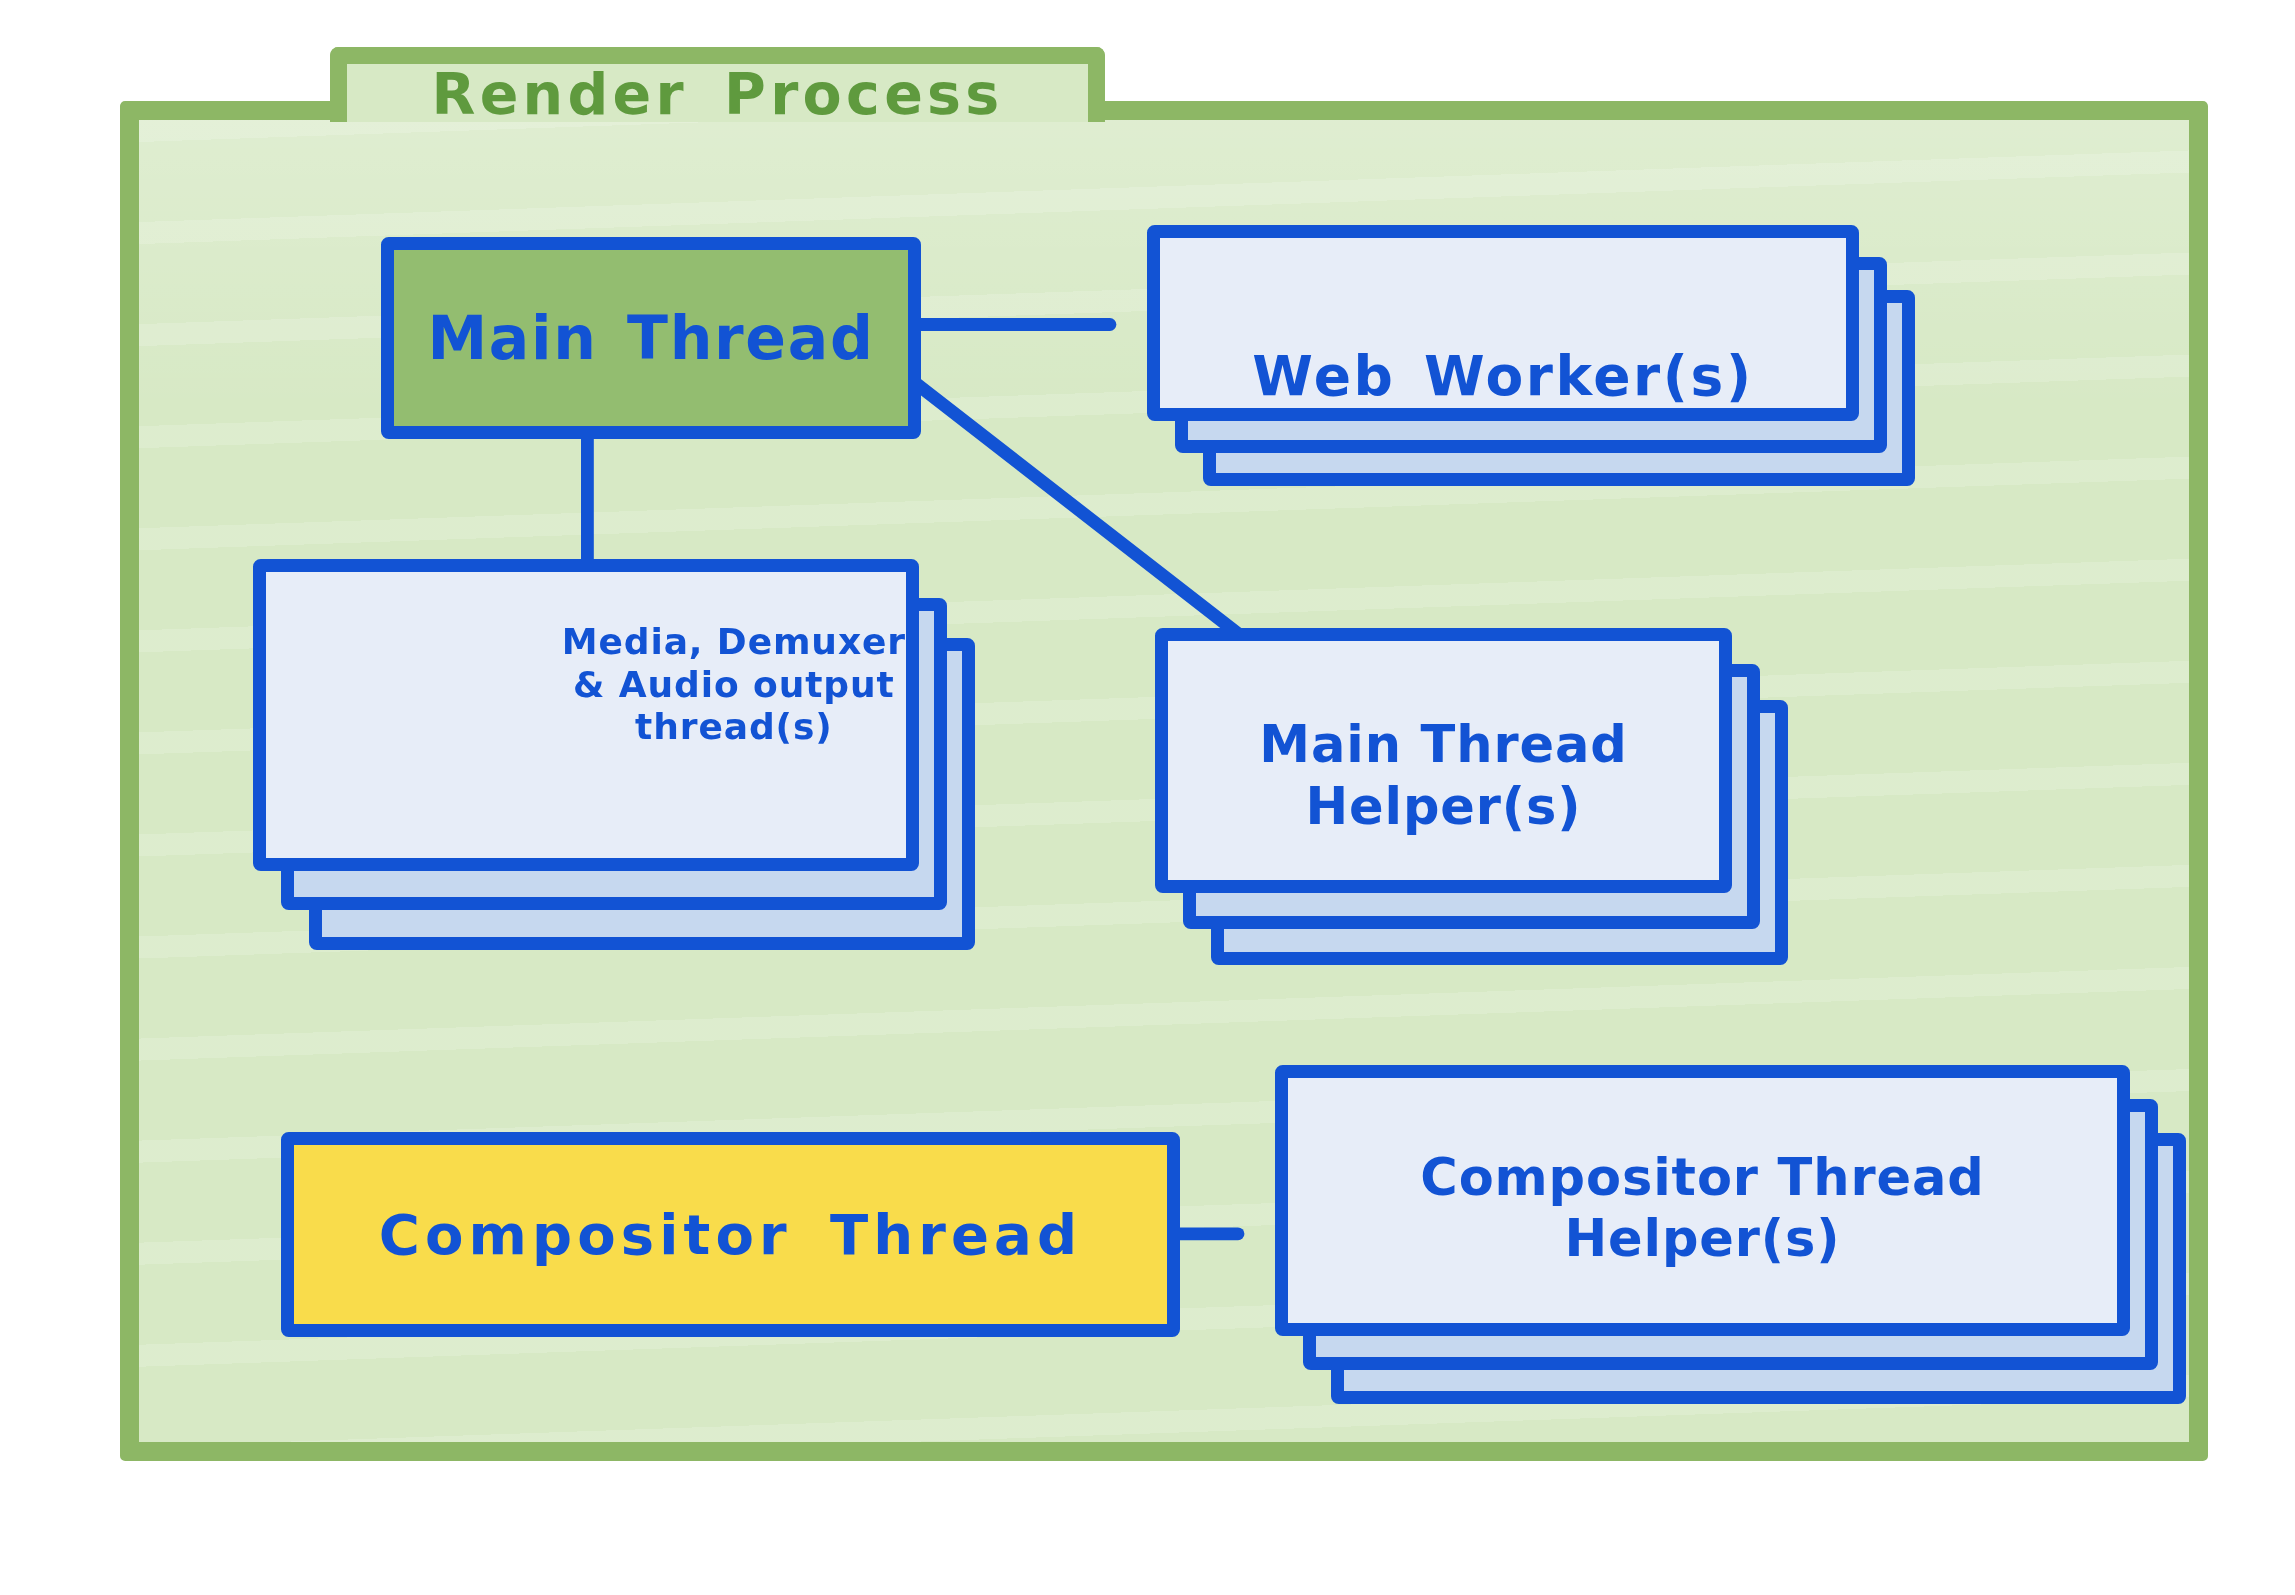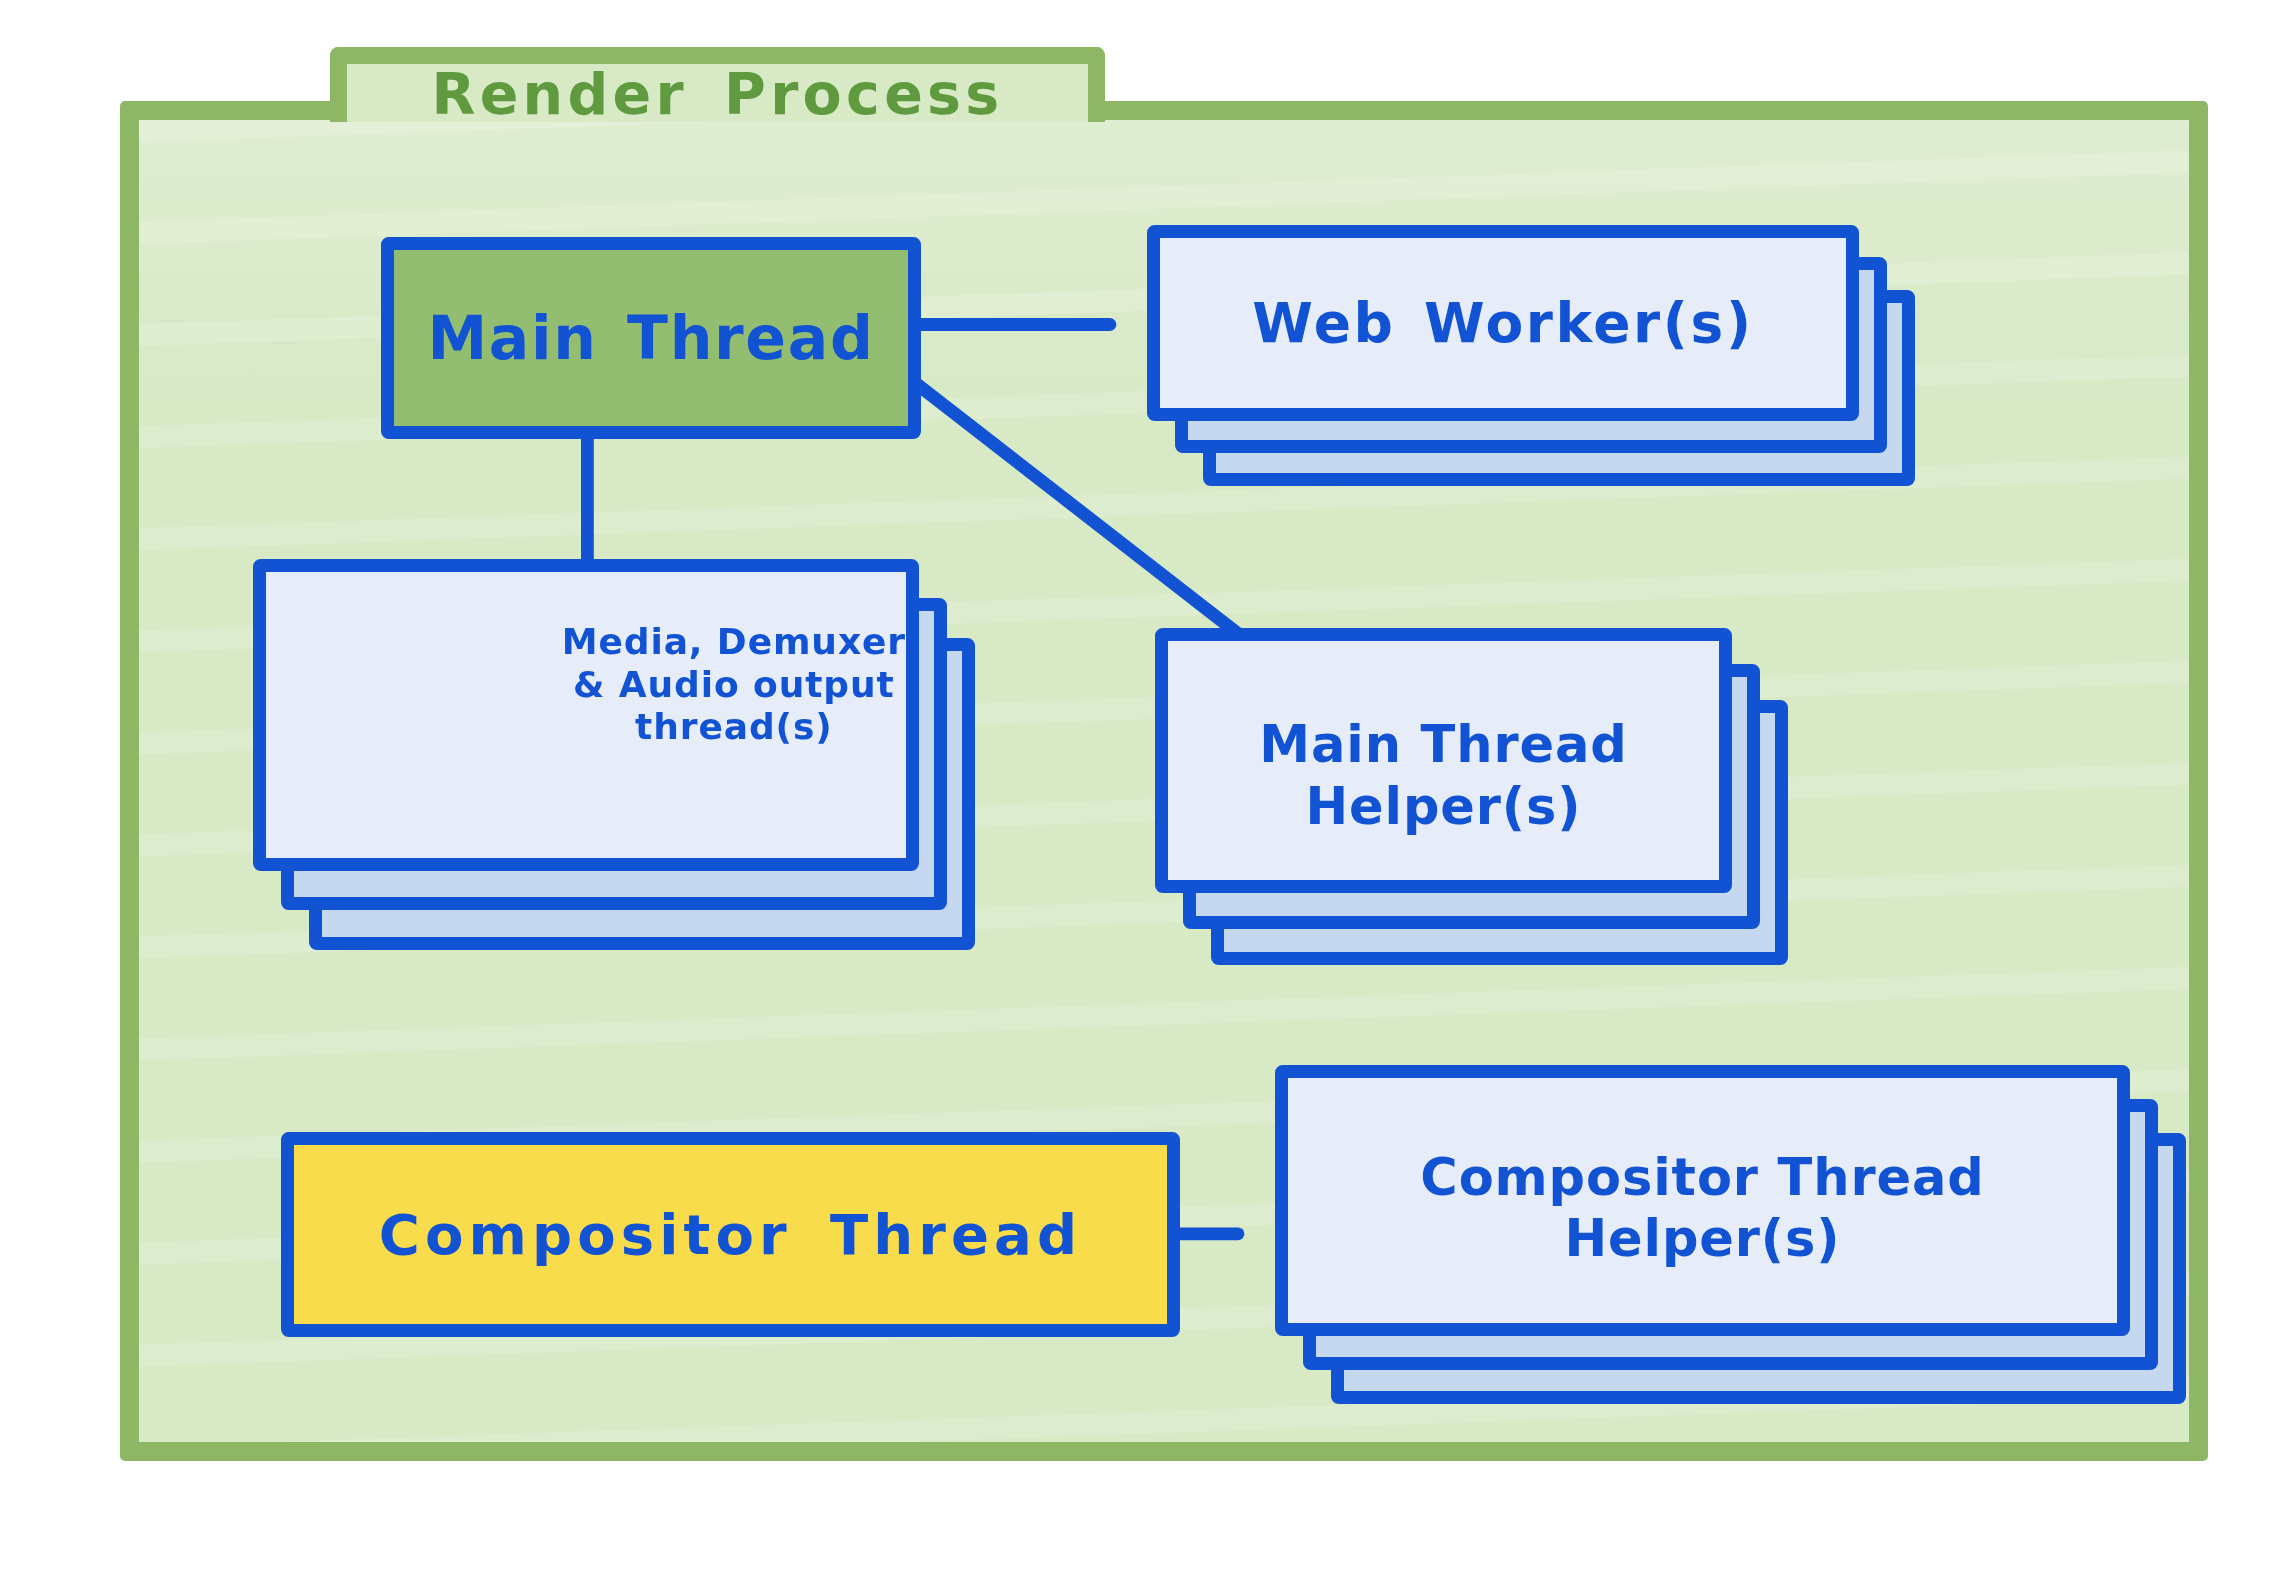--- a/index.html
+++ b/index.html
@@ -69,21 +69,21 @@
     left:337px;top:237px;width:540px;height:202px;
     background:var(--node-green,#93bd70);font-size:60px;letter-spacing:1.7px;word-spacing:6.8px;
   }
   .node-compositor{
     left:237px;top:1132px;width:899px;height:205px;
     background:var(--node-yellow,#f9dc4b);font-size:56px;letter-spacing:5.1px;word-spacing:13.7px;
   }
 
   .stack-webworkers{left:1103px;top:225px;}
   .stack-webworkers .card{width:712px;height:196px;}
-  .stack-webworkers .card.front{font-size:55px;letter-spacing:2.6px;word-spacing:6.8px;}
+  .stack-webworkers .card.front{font-size:55px;letter-spacing:2.6px;word-spacing:6.8px;align-items:flex-end;}
 
   .stack-media{left:209px;top:559px;}
   .stack-media .card{width:666px;height:312px;}
   .stack-media .card.front{font-size:36px;line-height:1.18;letter-spacing:0.9px;padding-bottom:60px;justify-content:flex-end;}
 
   .stack-mainhelpers{left:1111px;top:628px;}
   .stack-mainhelpers .card{width:577px;height:265px;}
   .stack-mainhelpers .card.front{font-size:51px;line-height:1.2;letter-spacing:0.9px;padding-top:30px;}
 
   .stack-comphelpers{left:1231px;top:1065px;}

